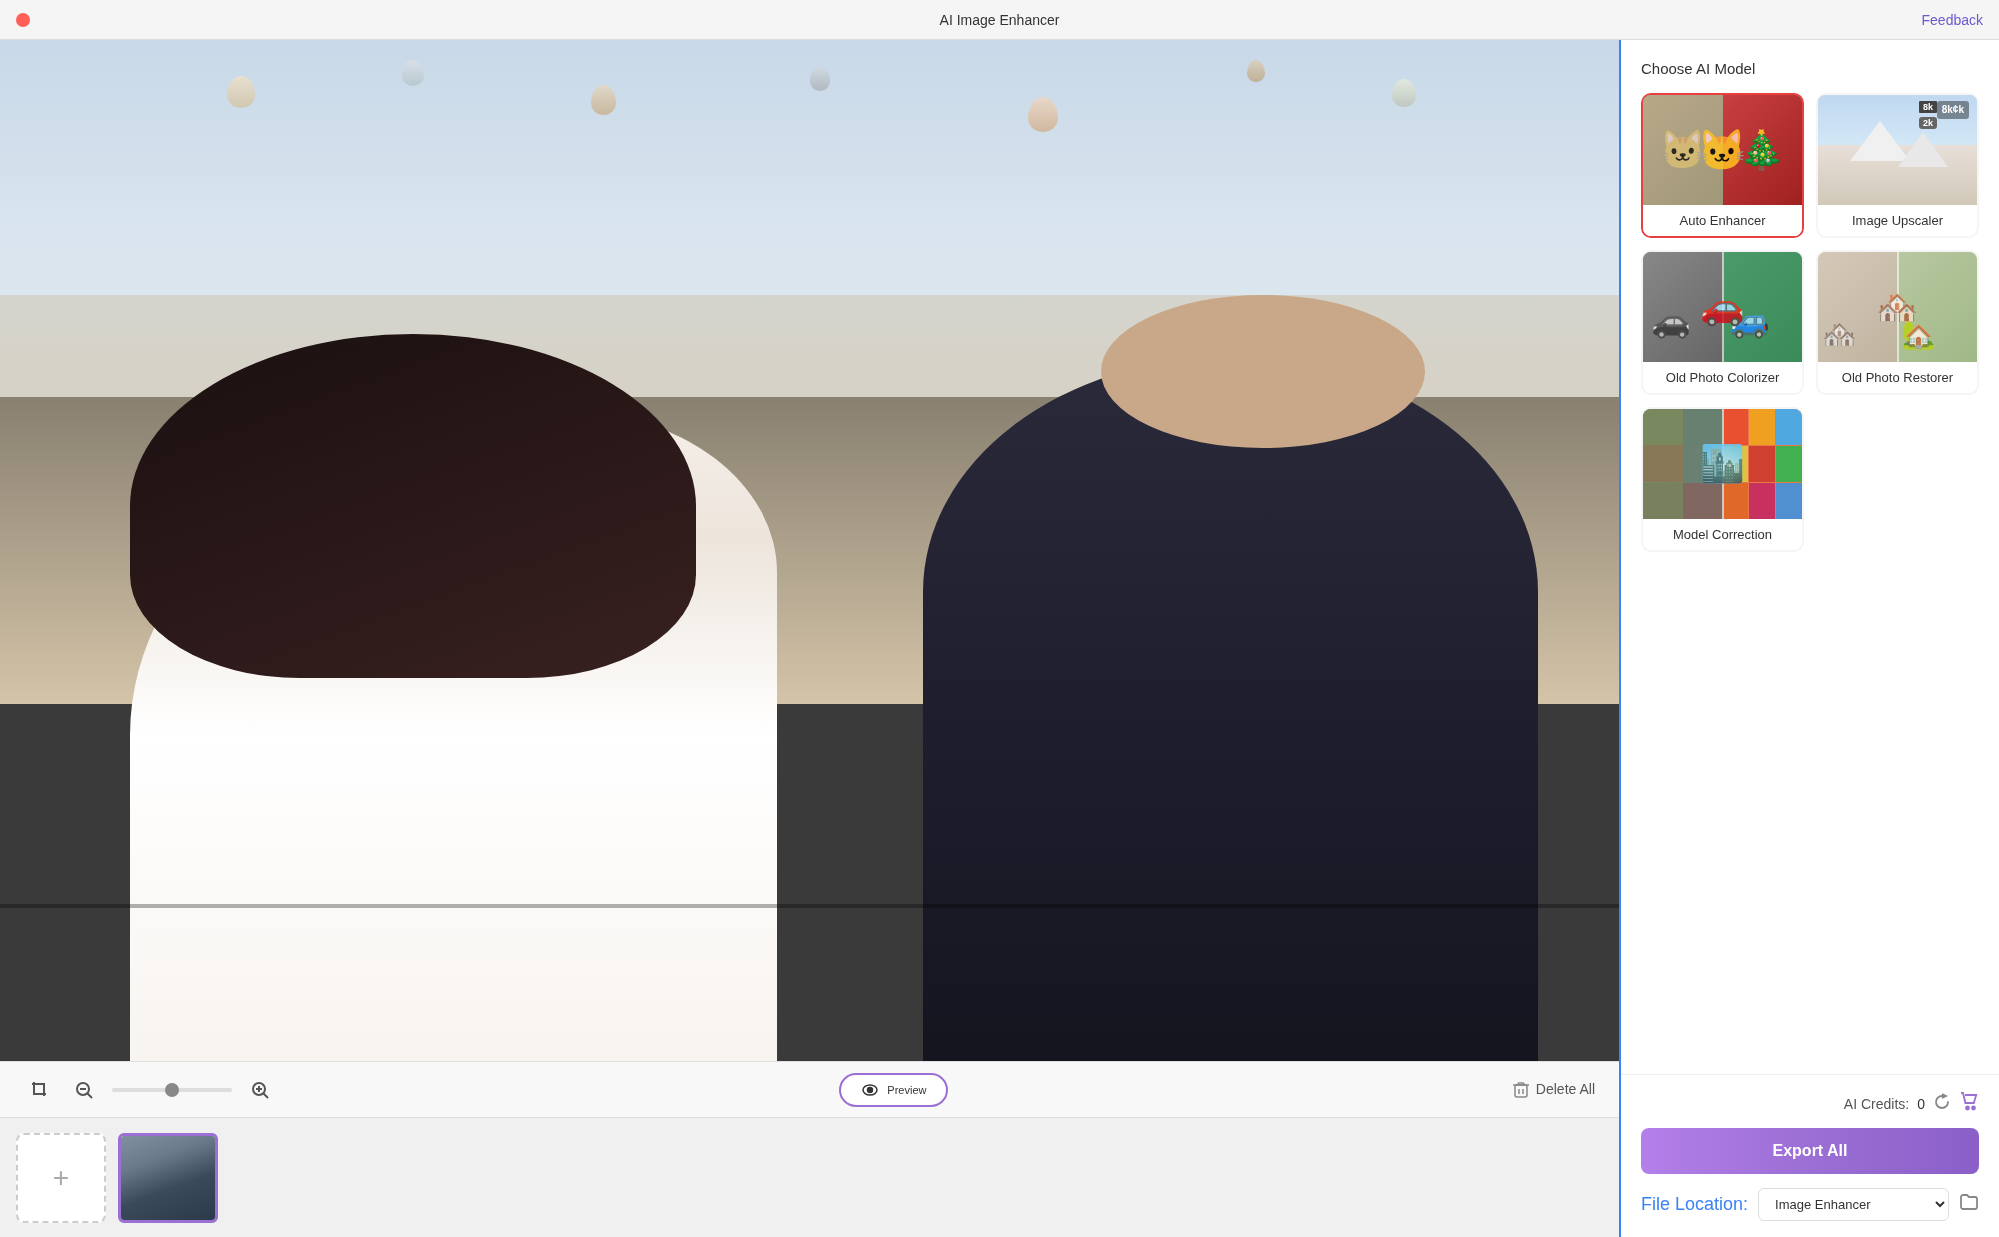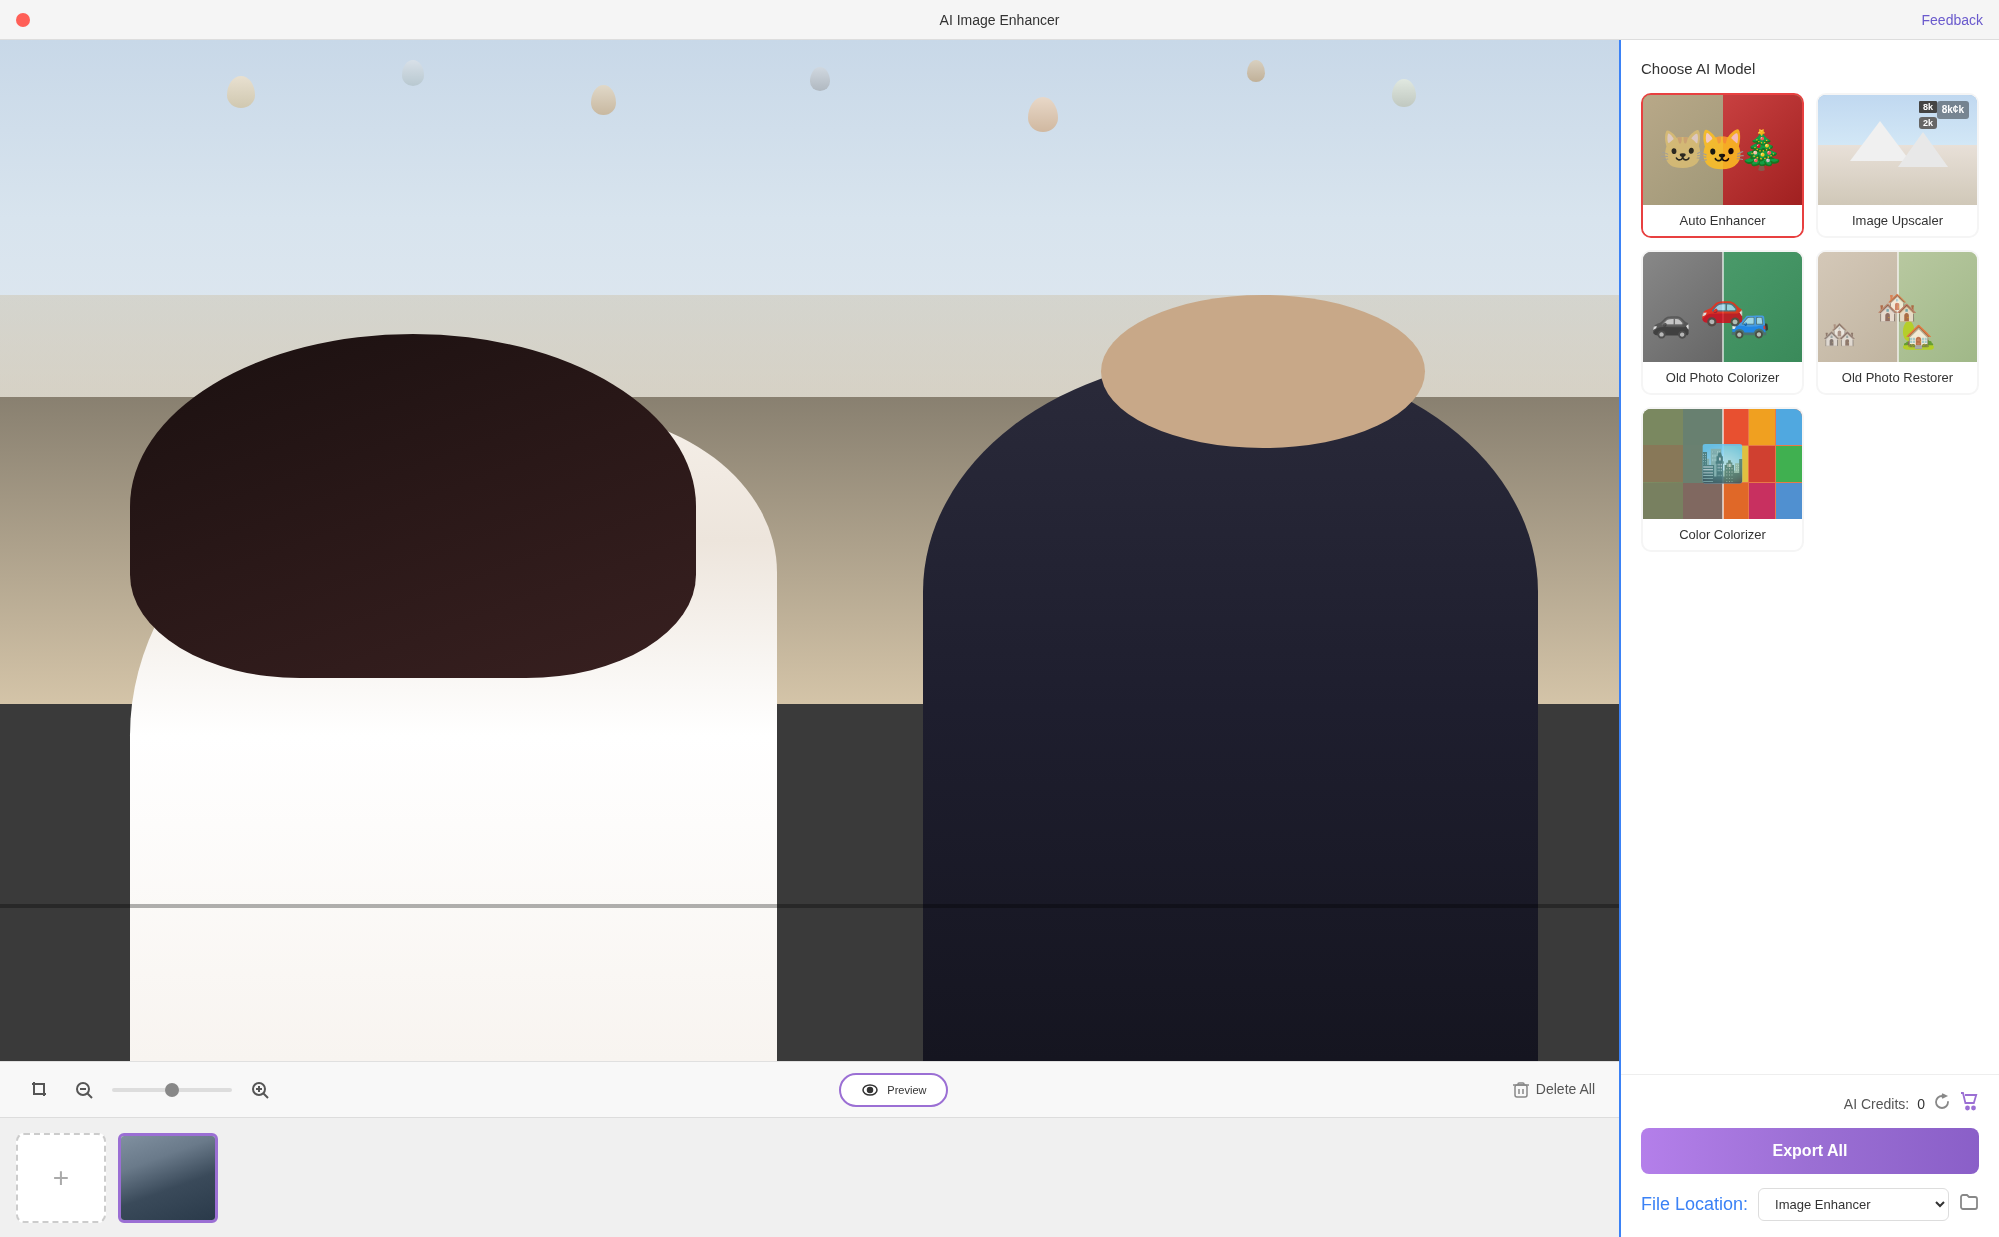--- a/index.html
+++ b/index.html
@@ -745,21 +745,21 @@
                 <div style="background:#e0c040;"></div>
                 <div style="background:#d04030;"></div>
                 <div style="background:#40b050;"></div>
                 <div style="background:#e06828;"></div>
                 <div style="background:#c83060;"></div>
                 <div style="background:#5090d0;"></div>
               </div>
             </div>
             <div class="split-line"></div>
           </div>
-          <div class="model-label">Color Colorizer</div>
+          <div class="model-label">Model Correction</div>
         </div>
 
       </div>
     </div>
 
     <div class="right-panel-bottom">
       
       <div class="ai-credits-row">
         <span class="ai-credits-label">AI Credits:</span>
         <span class="ai-credits-value">0</span>

